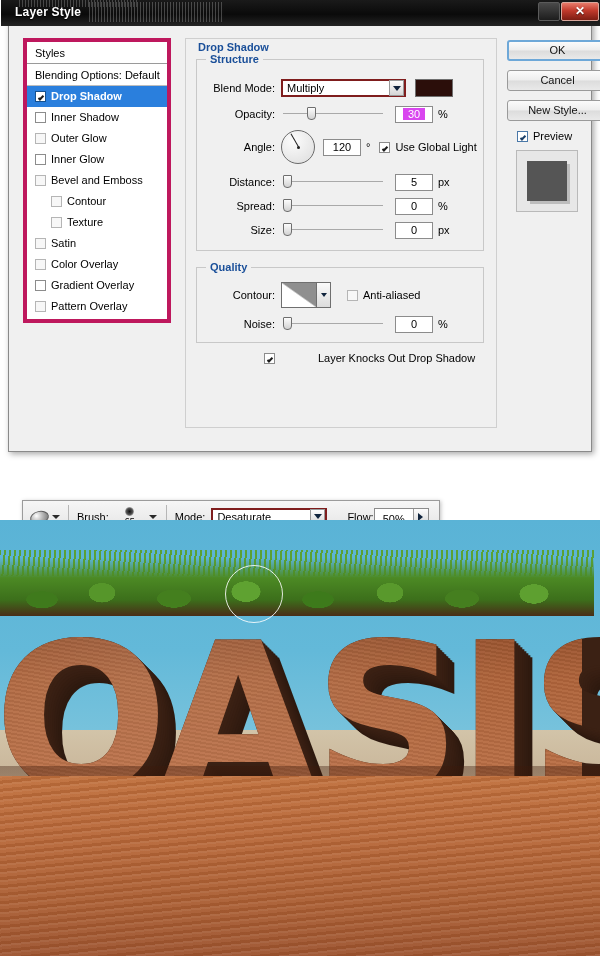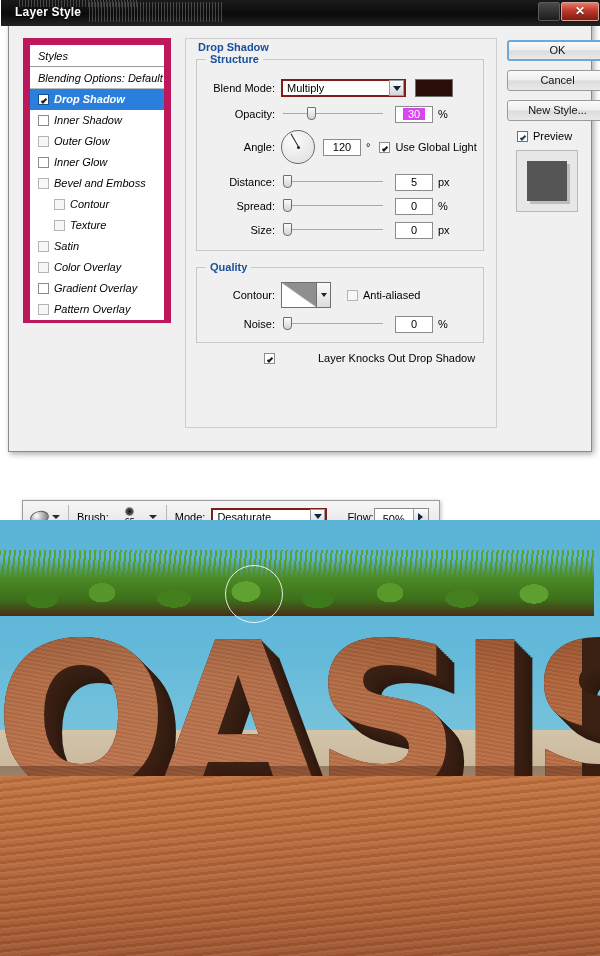--- a/index.html
+++ b/index.html
@@ -67,21 +67,21 @@
     border: 1px solid #d9a79c;
     color: #fff; font-size: 12px; font-weight: bold;
     text-align: center; line-height: 17px;
     text-shadow: 0 1px 1px rgba(0,0,0,.6);
   }
 
   
   #styles-list {
     position: absolute; left: 14px; top: 38px;
     width: 148px; height: 285px;
-    background: #fff; border: 7px solid #be185d; font-style: italic;
+    background: #fff; border: 4px solid #be185d;
   }
   .styles-hdr {
     height: 22px; line-height: 22px; padding-left: 8px;
     border-bottom: 1px solid #9a9a9a;
     background: #fff;
   }
   .styles-sub {
     height: 22px; line-height: 22px; padding-left: 8px;
     border-bottom: 1px solid #bdbdbd;
     background: #fff;

